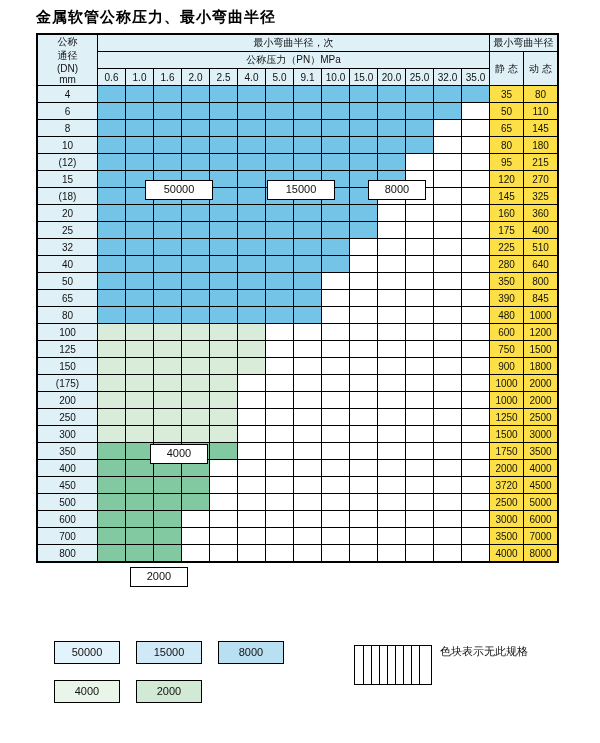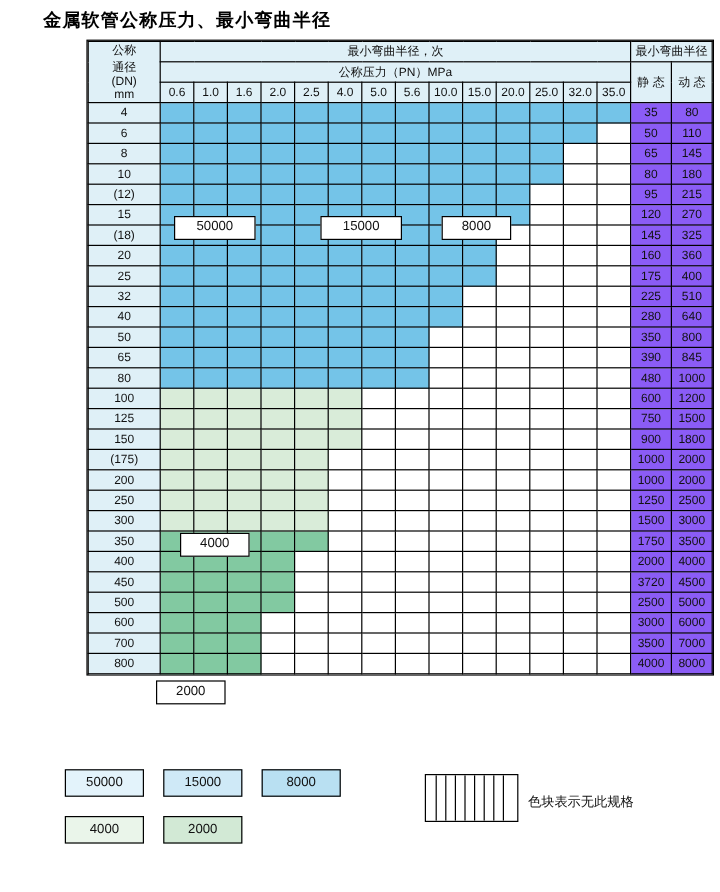--- a/index.html
+++ b/index.html
@@ -24,41 +24,40 @@
     font-family:"DejaVu Sans", sans-serif;
     text-align:right;
   }
 
   
   .tbl-wrap{
     position:absolute;
     left:36px;top:33px;
     border:1px solid #000;
     background:#fff;
-    margin-left:36px;
   }
   table.main{
     border-collapse:collapse;
     table-layout:fixed;
   }
   table.main td, table.main th{
     border:1px solid #000;
     padding:0;
     margin:0;
     font-weight:normal;
     font-size:10px;
     text-align:center;
     vertical-align:middle;
     height:17px;
     box-sizing:border-box;
   }
   .hdr{background:#dff0f7;}
   .dncell{background:#dff0f7;width:60px;height:17px;font-size:10px;}
   .pcol{width:28px;}
-  .radcol{width:20px;background:#8b5cf6;}
+  .radcol{width:20px;background:#fde047;}
 
   
   td.d{width:28px;height:17px;}
   .c-blue{background:#74c4e8;}
   .c-green{background:#82c9a1;}
   .c-green2{background:#d9ecd9;}
   .c-none{background:#ffffff;}
 
   .hdr-top{font-size:11px;height:18px;background:#dff0f7;}
   .hdr-mid{font-size:11px;height:18px;background:#dff0f7;}
@@ -150,21 +149,21 @@
           <td class="hdr hdr-mid" rowspan="2">动 态</td>
         </tr>
         <tr id="press-row">
             <td class="hdr hdr-bot pcol">0.6</td>
             <td class="hdr hdr-bot pcol">1.0</td>
             <td class="hdr hdr-bot pcol">1.6</td>
             <td class="hdr hdr-bot pcol">2.0</td>
             <td class="hdr hdr-bot pcol">2.5</td>
             <td class="hdr hdr-bot pcol">4.0</td>
             <td class="hdr hdr-bot pcol">5.0</td>
-            <td class="hdr hdr-bot pcol">5.6</td>
+            <td class="hdr hdr-bot pcol">9.1</td>
             <td class="hdr hdr-bot pcol">10.0</td>
             <td class="hdr hdr-bot pcol">15.0</td>
             <td class="hdr hdr-bot pcol">20.0</td>
             <td class="hdr hdr-bot pcol">25.0</td>
             <td class="hdr hdr-bot pcol">32.0</td>
             <td class="hdr hdr-bot pcol">35.0</td>
           </tr>
       </thead>
       <tbody id="tbody">
           <tr>
@@ -719,16 +718,16 @@
     <div class="nospec" style="left:318px;top:10px;">
       <i style="left:8px"></i>
         <i style="left:16px"></i>
         <i style="left:24px"></i>
         <i style="left:32px"></i>
       <i style="left:40px"></i>
         <i style="left:48px"></i>
         <i style="left:56px"></i>
         <i style="left:64px"></i>
     </div>
-    <div class="lg-text" style="left:404px;top:24px;">色块表示无此规格</div>
+    <div class="lg-text" style="left:404px;top:6px;">色块表示无此规格</div>
   </div>
 
 </div>
 
 </body></html>

